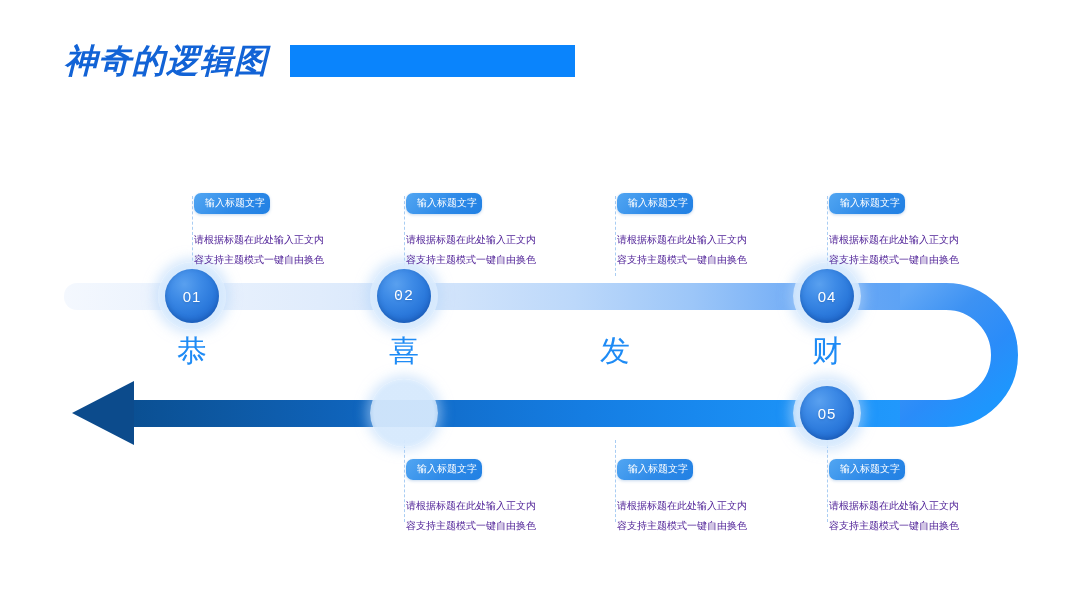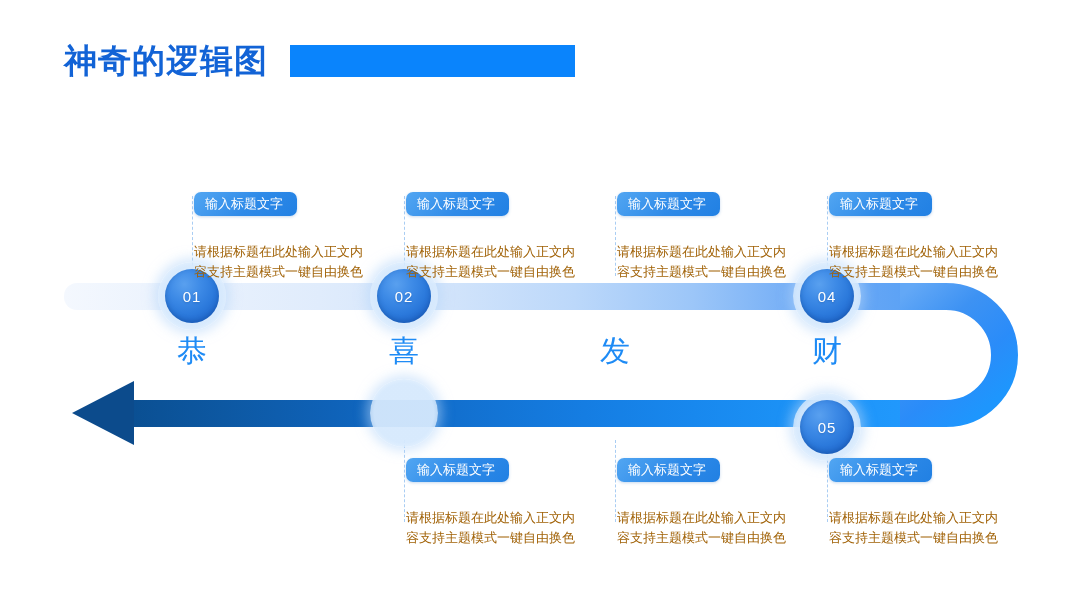--- a/index.html
+++ b/index.html
@@ -27,20 +27,21 @@
     align-items: center;
     height: 46px;
   }
   .title-text {
     font-size: 33px;
     font-weight: bold;
     color: #1263D6;
     letter-spacing: 1px;
     line-height: 46px;
     white-space: nowrap;
+    font-style: italic;
   }
   .title-bar {
     width: 285px;
     height: 32px;
     background: #0A84FC;
     margin-left: 22px;
   }
 
   
   .rail {
@@ -159,31 +160,31 @@
 
   
   .textblock {
     position: absolute;
     width: 186px;
   }
   .tb-pill {
     display: inline-block;
     background: linear-gradient(135deg, #52A6F2 0%, #2E8AE8 55%, #2180E3 100%);
     color: #ffffff;
-    font-size: 13px;
-    padding: 5px 14px 6px 11px;
+    font-size: 10px;
+    padding: 5px 5px 6px 11px;
     border-radius: 7px;
     line-height: 1;
     white-space: nowrap;
     box-shadow: 0 1px 3px rgba(70,130,200,0.30);
   }
   .tb-body {
-    margin-top: 26px;
-    font-size: 13px;
-    color: #a16207;
+    margin-top: 16px;
+    font-size: 10px;
+    color: #4c1d95;
     line-height: 20px;
     width: 170px;
   }
   .dotline {
     position: absolute;
     width: 0;
     border-left: 1px dashed #a9cdf3;
   }
 </style>
 </head>
@@ -227,34 +228,34 @@
   <div class="dotline" style="left:404px; top:440px; height:82px;"></div>
   <div class="dotline" style="left:615px; top:440px; height:82px;"></div>
   <div class="dotline" style="left:827px; top:440px; height:82px;"></div>
 
   <div class="node" style="left:192px; top:296px;">
     <div class="halo"></div>
     <div class="core">
       <span class="num">01</span>
     </div>
   </div>
-  <div class="node" style="left:404px; top:296px;">
+  <div class="node" style="left:404px; top:296px;font-family:Liberation Mono, monospace;">
     <div class="halo"></div>
     <div class="core">
       <span class="num">02</span>
     </div>
   </div>
   <div class="node" style="left:827px; top:296px;">
     <div class="halo"></div>
     <div class="core">
       <span class="num">04</span>
     </div>
   </div>
 
-  <div class="node" style="left:827px; top:427px;text-align:right;">
+  <div class="node" style="left:827px; top:413px;text-align:right;">
     <div class="halo"></div>
     <div class="core">
       <span class="num">05</span>
     </div>
   </div>
   <div class="node" style="left:404px; top:413px;">
     <div class="halo"></div>
   </div>
 
   <div class="caption" style="left:192px; top:336px;">恭</div>

